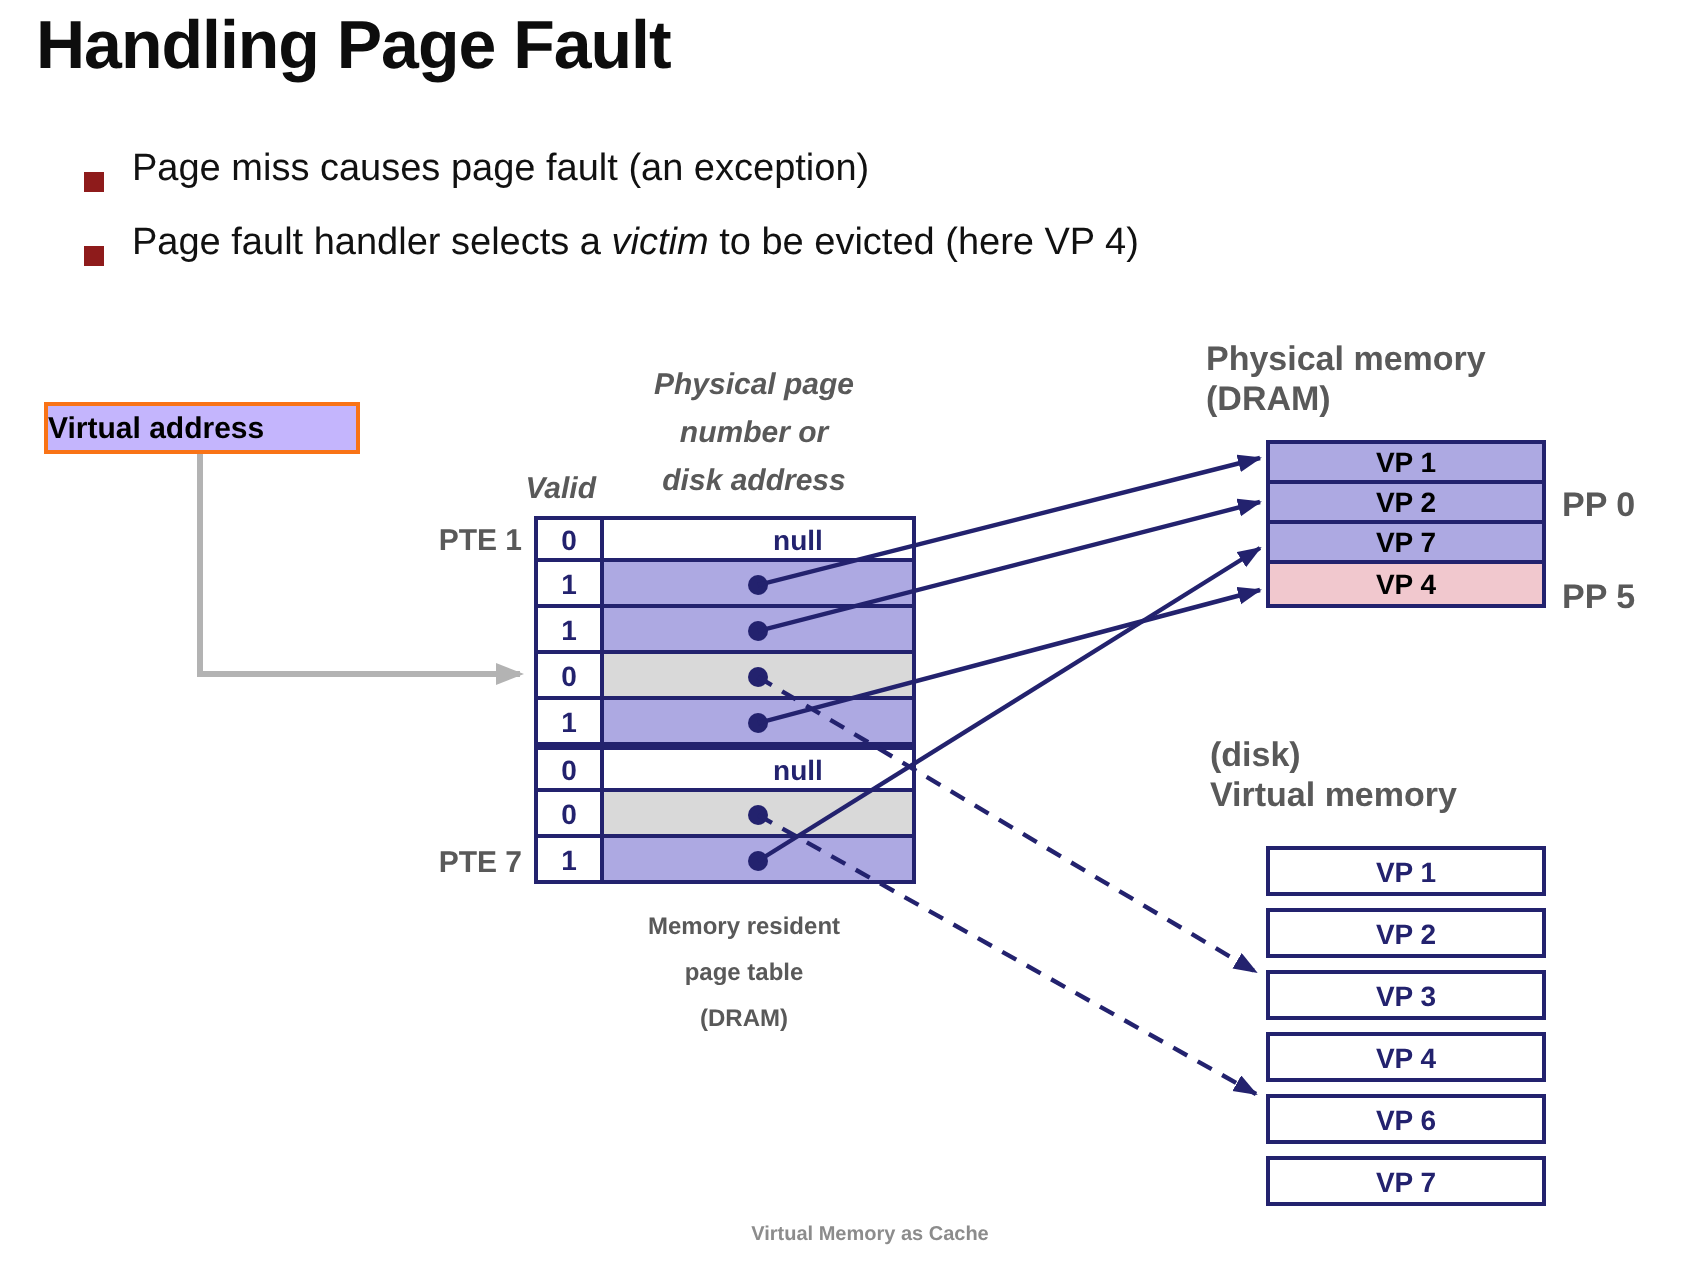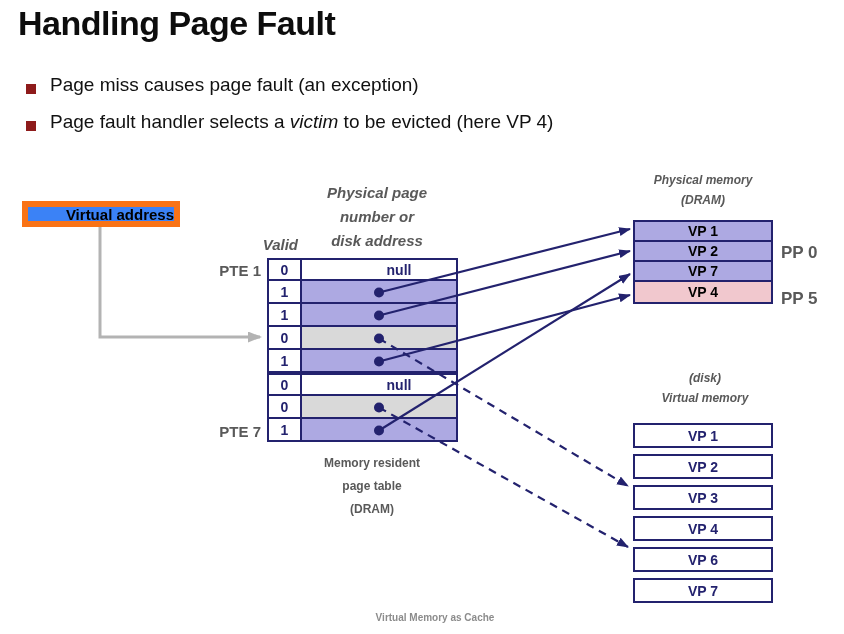--- a/index.html
+++ b/index.html
@@ -9,27 +9,27 @@
     --pink:#f1c8ce;
     --labelgray:#595959;
   }
   *{margin:0;padding:0;box-sizing:border-box;}
   html,body{background:#fff;}
   body{font-family:"Liberation Sans",sans-serif;}
   .canvas{position:relative;width:844px;height:634px;background:#ffffff;overflow:hidden;border-radius:21px;}
 
   .title{position:absolute;left:18px;top:4px;font-size:34px;font-weight:bold;color:#0d0d0d;letter-spacing:-0.5px;}
 
-  .bullet{position:absolute;left:26px;display:flex;align-items:center;font-size:19px;color:#111;width:780px;}
+  .bullet{position:absolute;left:42px;display:flex;align-items:flex-end;font-size:19px;color:#111;width:780px;}
   .bullet .sq{width:10px;height:10px;background:#8e1b1b;margin-top:7px;margin-right:14px;flex:0 0 auto;}
   .b1{top:74px;}
   .b2{top:111px;}
 
-  .va-box{position:absolute;left:22px;top:201px;width:158px;height:26px;background:#3b82f6;border:6px solid #f97316;
-    display:flex;align-items:center;justify-content:flex-end;font-size:15px;font-weight:bold;color:#000;}
+  .va-box{position:absolute;left:22px;top:201px;width:158px;height:26px;background:#c4b5fd;border:2px solid #f97316;
+    display:flex;align-items:center;justify-content:flex-start;font-size:15px;font-weight:bold;color:#000;}
 
   .pt-header{position:absolute;left:277px;top:181px;width:200px;text-align:center;
     font-size:15px;font-weight:bold;font-style:italic;color:var(--labelgray);line-height:24px;}
   .valid-label{position:absolute;left:248px;top:236px;width:50px;text-align:right;
     font-size:15px;font-weight:bold;font-style:italic;color:var(--labelgray);}
 
   .pte-label{position:absolute;width:52px;text-align:right;font-size:15px;font-weight:bold;color:var(--labelgray);}
   .pte0{left:209px;top:262px;}
   .pte7{left:209px;top:423px;}
 
@@ -39,22 +39,22 @@
   .pt-row.split{border-top:2px solid var(--navy);}
   .pt-valid{width:33px;border-right:2px solid var(--navy);background:#fff;
     display:flex;align-items:center;justify-content:center;
     font-size:14px;font-weight:bold;color:var(--navy);}
   .pt-data{flex:1;display:flex;align-items:center;justify-content:center;
     font-size:14px;font-weight:bold;color:var(--navy);padding-left:40px;}
 
   .pt-caption{position:absolute;left:282px;top:452px;width:180px;text-align:center;
     font-size:12px;font-weight:bold;color:var(--labelgray);line-height:23px;}
 
-  .mem-header{position:absolute;width:200px;text-align:center;font-size:12px;font-weight:bold;
-    color:var(--labelgray);line-height:20px;font-style:italic;}
+  .mem-header{position:absolute;width:200px;text-align:left;font-size:17px;font-weight:bold;
+    color:var(--labelgray);line-height:20px;}
   .pm-header{left:603px;top:170px;}
   .vm-header{left:605px;top:368px;}
 
   .pm{position:absolute;left:633px;top:220px;width:140px;border:2px solid var(--navy);}
   .pm-row{height:20px;border-bottom:2px solid var(--navy);display:flex;align-items:center;justify-content:center;
     font-size:14px;font-weight:bold;color:#000;}
   .pm-row:last-child{border-bottom:0;height:20px;}
 
   .pp-label{position:absolute;left:781px;width:60px;font-size:17px;font-weight:bold;color:var(--labelgray);}
   .pp0{top:223px;margin-top:20px;}

